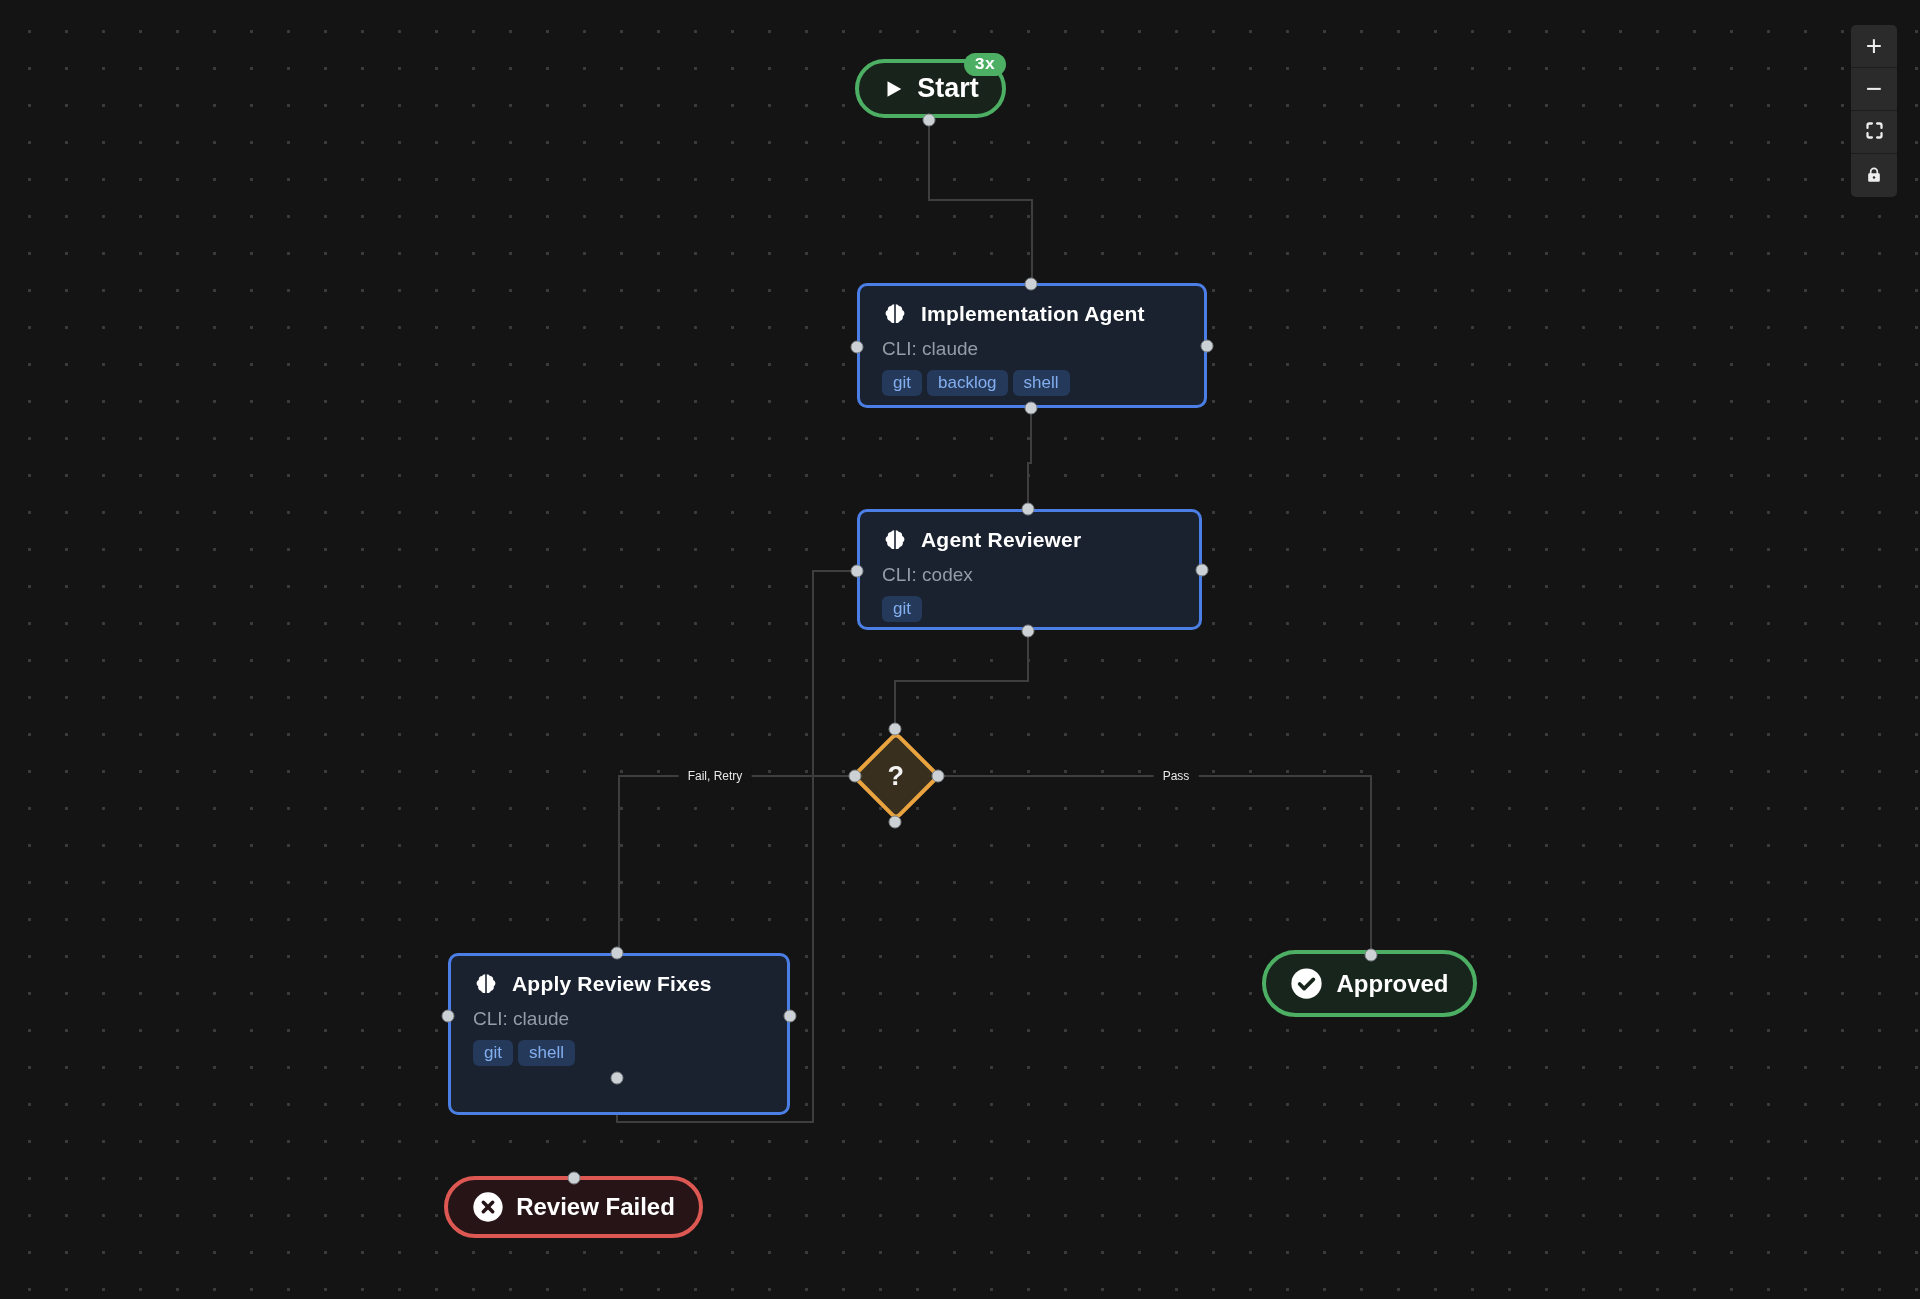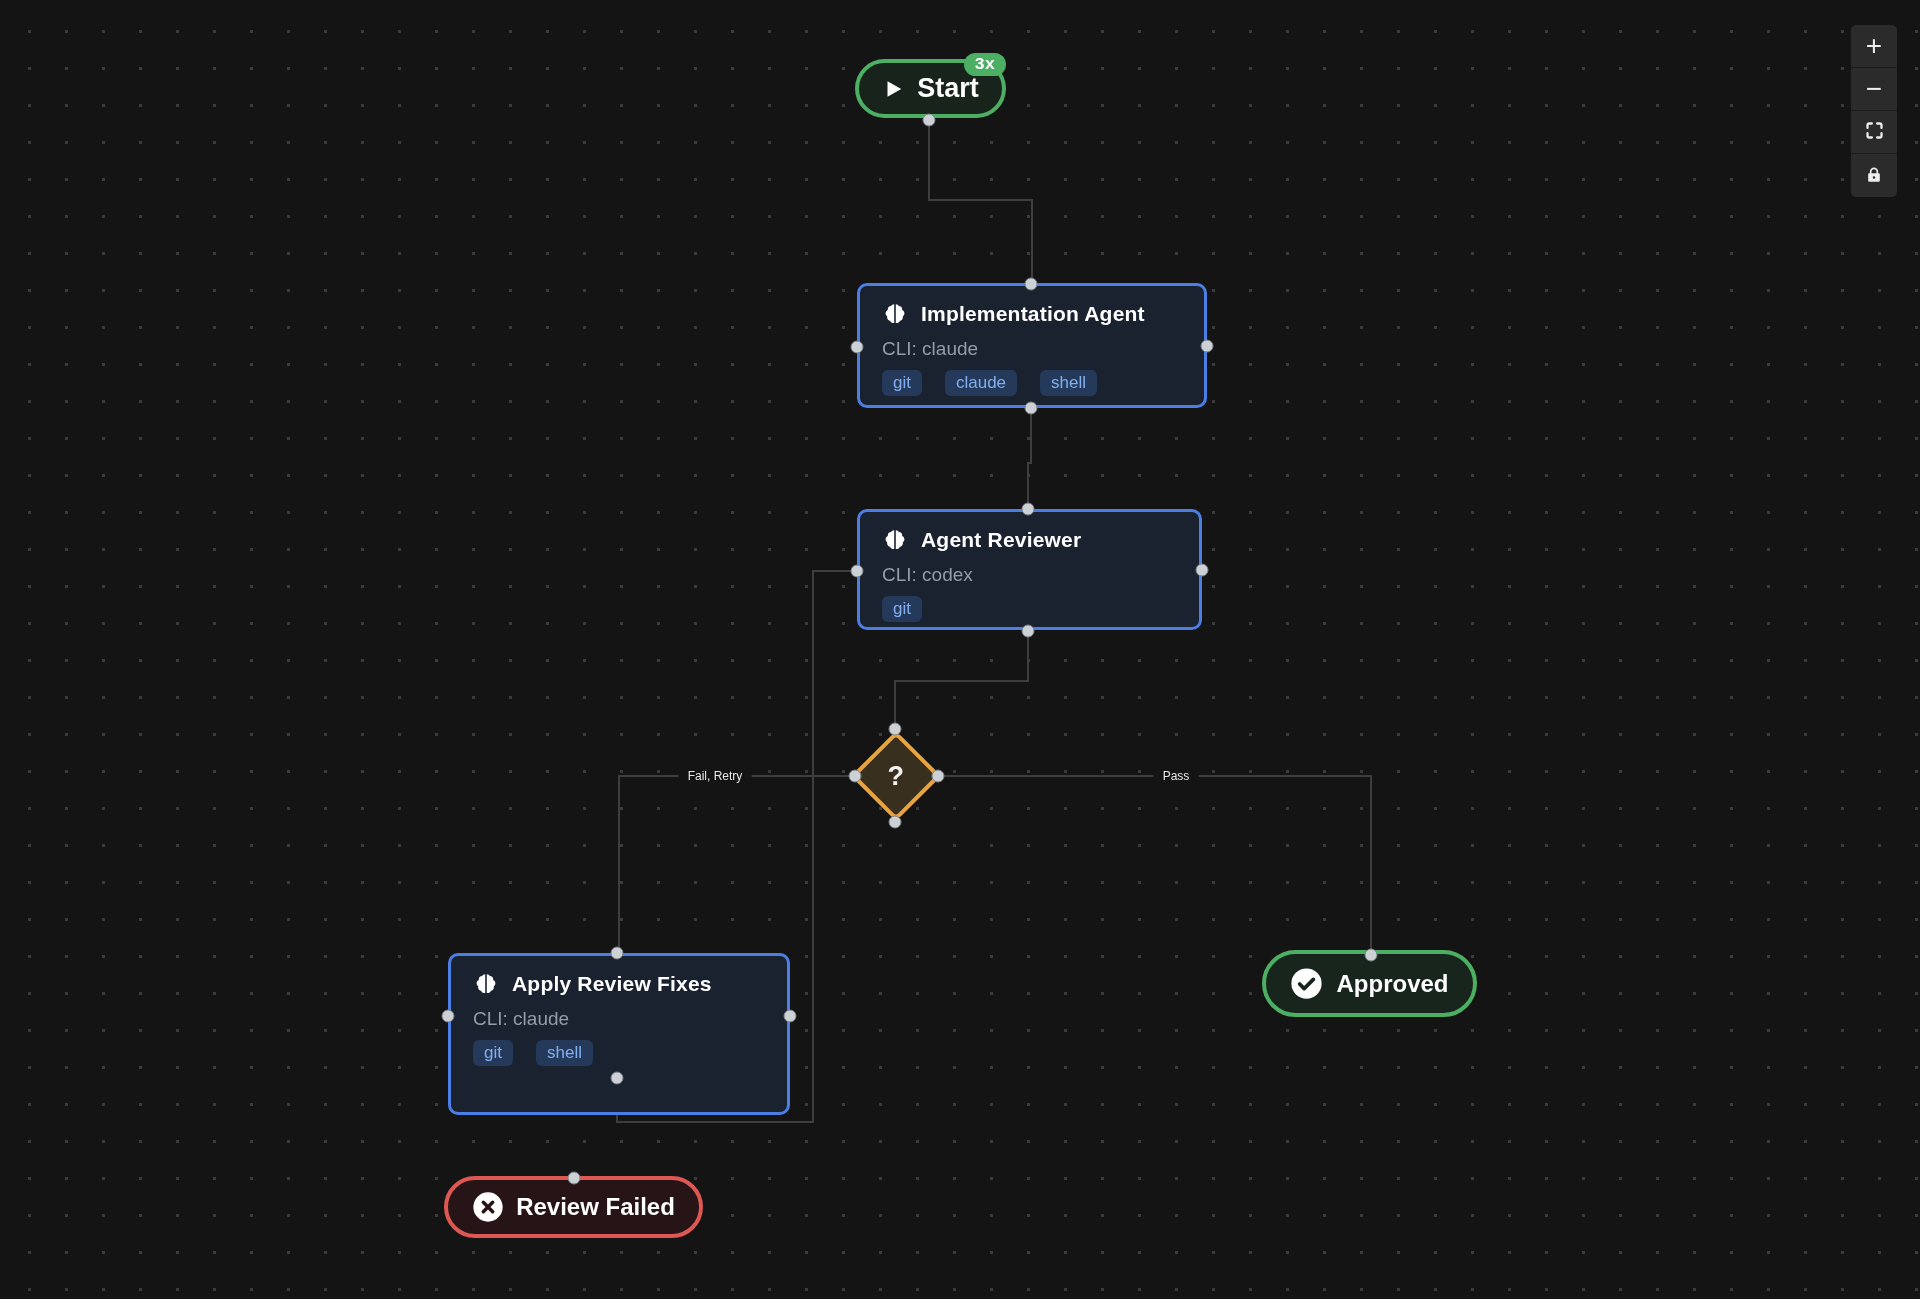--- a/index.html
+++ b/index.html
@@ -29,21 +29,21 @@
     position: absolute;
     background: #1a2230;
     border: 3px solid #4c7fe6;
     border-radius: 10px;
     padding: 16px 22px;
     color: #fff;
   }
   .agent-node .title-row { display: flex; gap: 13px; }
   .agent-node .title { font-size: 21px; font-weight: bold; letter-spacing: .2px; }
   .agent-node .subtitle { margin-top: 8px; font-size: 19px; color: #949ca6; }
-  .agent-node .tags { margin-top: 10px; display: flex; gap: 23px; }
+  .agent-node .tags { margin-top: 10px; display: flex; gap: 5px; }
   .tag {
     background: #25395a; color: #83aff0;
     font-size: 17px; padding: 3px 11px; border-radius: 6px;
   }
 
   
   .pill-node {
     position: absolute; display: flex; align-items: center; justify-content: center;
     gap: 13px; color: #fff; font-weight: bold;
   }
@@ -136,21 +136,21 @@
         <svg width="26" height="24" viewBox="0 0 24 24">
           <path fill="#fff" d="M11.2 2.2c-1.6 0-2.7.8-3.1 1.9C6 4.3 4.8 5.6 4.8 7.3c0 .2 0 .4.1.6C3.5 8.4 2.6 9.7 2.6 11.2c0 1.3.6 2.4 1.6 3.1-.1.3-.1.6-.1.9 0 1.9 1.4 3.4 3.2 3.7.4 1.3 1.6 2.2 3.1 2.2h.8V2.2z"></path>
           <path fill="#fff" d="M12.8 2.2c1.6 0 2.7.8 3.1 1.9 2.1.2 3.3 1.5 3.3 3.2 0 .2 0 .4-.1.6 1.4.5 2.3 1.8 2.3 3.3 0 1.3-.6 2.4-1.6 3.1.1.3.1.6.1.9 0 1.9-1.4 3.4-3.2 3.7-.4 1.3-1.6 2.2-3.1 2.2h-.8V2.2z"></path>
         </svg>
       </span>
       <span class="title">Implementation Agent</span>
     </div>
     <div class="subtitle">CLI: claude</div>
     <div class="tags">
       <span class="tag">git</span>
-      <span class="tag">claude</span>
+      <span class="tag">backlog</span>
       <span class="tag">shell</span>
     </div>
   </div>
 
   <div class="agent-node" style="left:857px; top:509px; width:345px; height:121px;">
     <div class="title-row">
       <span>
         <svg width="26" height="24" viewBox="0 0 24 24">
           <path fill="#fff" d="M11.2 2.2c-1.6 0-2.7.8-3.1 1.9C6 4.3 4.8 5.6 4.8 7.3c0 .2 0 .4.1.6C3.5 8.4 2.6 9.7 2.6 11.2c0 1.3.6 2.4 1.6 3.1-.1.3-.1.6-.1.9 0 1.9 1.4 3.4 3.2 3.7.4 1.3 1.6 2.2 3.1 2.2h.8V2.2z"></path>
           <path fill="#fff" d="M12.8 2.2c1.6 0 2.7.8 3.1 1.9 2.1.2 3.3 1.5 3.3 3.2 0 .2 0 .4-.1.6 1.4.5 2.3 1.8 2.3 3.3 0 1.3-.6 2.4-1.6 3.1.1.3.1.6.1.9 0 1.9-1.4 3.4-3.2 3.7-.4 1.3-1.6 2.2-3.1 2.2h-.8V2.2z"></path>

